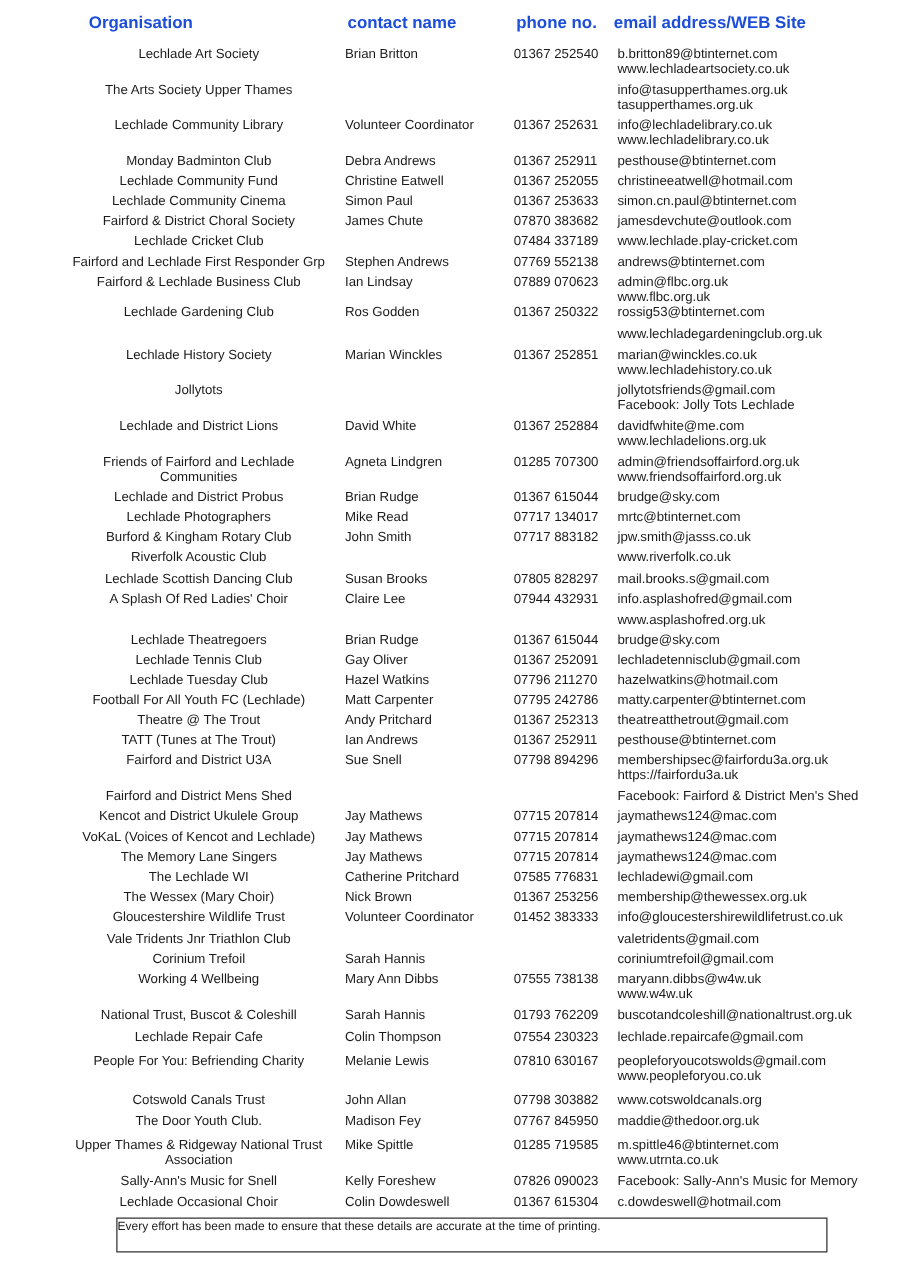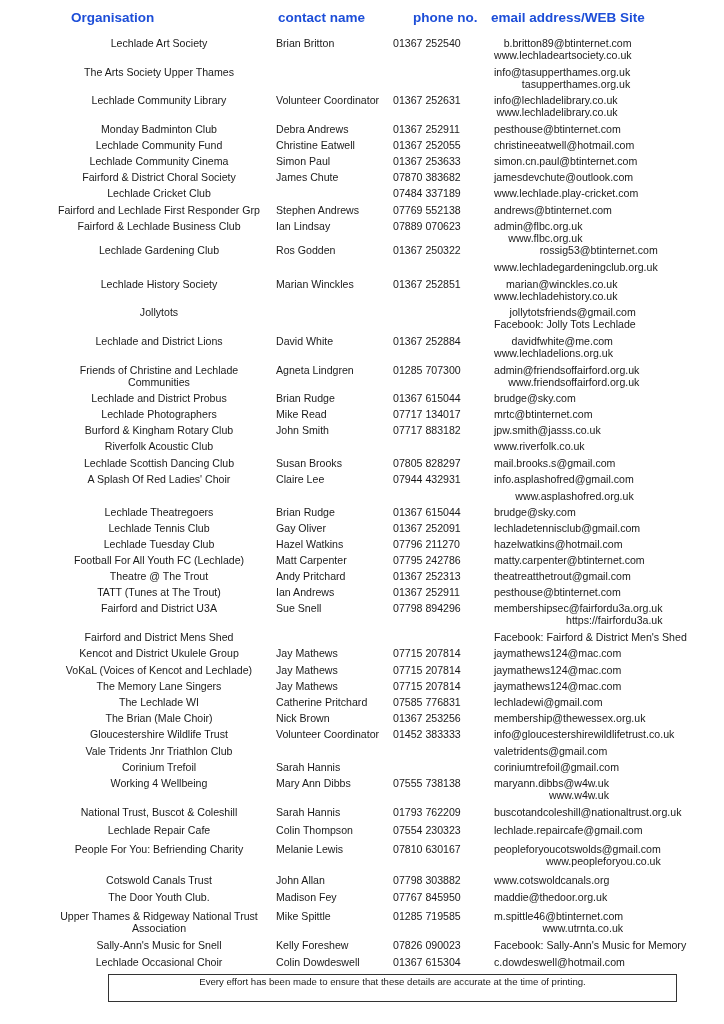--- a/index.html
+++ b/index.html
@@ -3,26 +3,26 @@
 <meta charset="utf-8">
 <style>
   html, body { margin: 0; padding: 0; background: #ffffff; }
   body { width: 724px; height: 1024px; position: relative; overflow: hidden;
          font-family: "Liberation Sans", sans-serif; color: #1a1a1a; }
   .hdr { position: absolute; top: 10px; font-weight: bold; font-size: 13.5px; color: #1d4ed8; white-space: nowrap; }
   .row { position: absolute; left: 0; width: 724px; font-size: 10.6px; line-height: 12px; }
   .cell { position: absolute; top: 0; white-space: nowrap; }
   .c-org { left: 48px; width: 222px; white-space: normal; text-align: center; }
   .c-contact { left: 276px; }
-  .c-phone { left: 393px; }
-  .c-email { left: 494px; text-align: right; }
+  .c-phone { left: 411px; }
+  .c-email { left: 494px; }
   .line { display: block; }
   .gap { margin-top: 5px; }
-  .footer { position: absolute; left: 108px; top: 974px; width: 569px; height: 28px;
-            border: 1.5px solid #333; box-sizing: border-box; text-align: center;
+  .footer { position: absolute; left: 93px; top: 974px; width: 569px; height: 28px;
+            border: 1.5px solid #333; box-sizing: border-box; 
             font-size: 9.6px; line-height: 11.5px; padding-top: 1px; color: #1a1a1a; }
 </style>
 </head>
 <body>
 
 <div class="hdr" style="left:71px">Organisation</div>
 <div class="hdr" style="left:278px">contact name</div>
 <div class="hdr" style="left:413px">phone no.</div>
 <div class="hdr" style="left:491px">email address/WEB Site</div>
 
@@ -170,21 +170,21 @@
       </div>
       <div class="cell c-contact">David White</div>
       <div class="cell c-phone">01367 252884</div>
       <div class="cell c-email">
         <span class="line">davidfwhite@me.com</span>
         <span class="line">www.lechladelions.org.uk</span>
       </div>
     </div>
     <div class="row" style="top: 364px;">
       <div class="cell c-org">
-        <span class="line">Friends of Christine and Lechlade</span>
+        <span class="line">Friends of Fairford and Lechlade</span>
         <span class="line">Communities</span>
       </div>
       <div class="cell c-contact">Agneta Lindgren</div>
       <div class="cell c-phone">01285 707300</div>
       <div class="cell c-email">
         <span class="line">admin@friendsoffairford.org.uk</span>
         <span class="line">www.friendsoffairford.org.uk</span>
       </div>
     </div>
     <div class="row" style="top: 392px;">
@@ -364,21 +364,21 @@
         <span class="line">The Lechlade WI</span>
       </div>
       <div class="cell c-contact">Catherine Pritchard</div>
       <div class="cell c-phone">07585 776831</div>
       <div class="cell c-email">
         <span class="line">lechladewi@gmail.com</span>
       </div>
     </div>
     <div class="row" style="top: 712px;">
       <div class="cell c-org">
-        <span class="line">The Brian (Male Choir)</span>
+        <span class="line">The Wessex (Mary Choir)</span>
       </div>
       <div class="cell c-contact">Nick Brown</div>
       <div class="cell c-phone">01367 253256</div>
       <div class="cell c-email">
         <span class="line">membership@thewessex.org.uk</span>
       </div>
     </div>
     <div class="row" style="top: 728px;">
       <div class="cell c-org">
         <span class="line">Gloucestershire Wildlife Trust</span>

